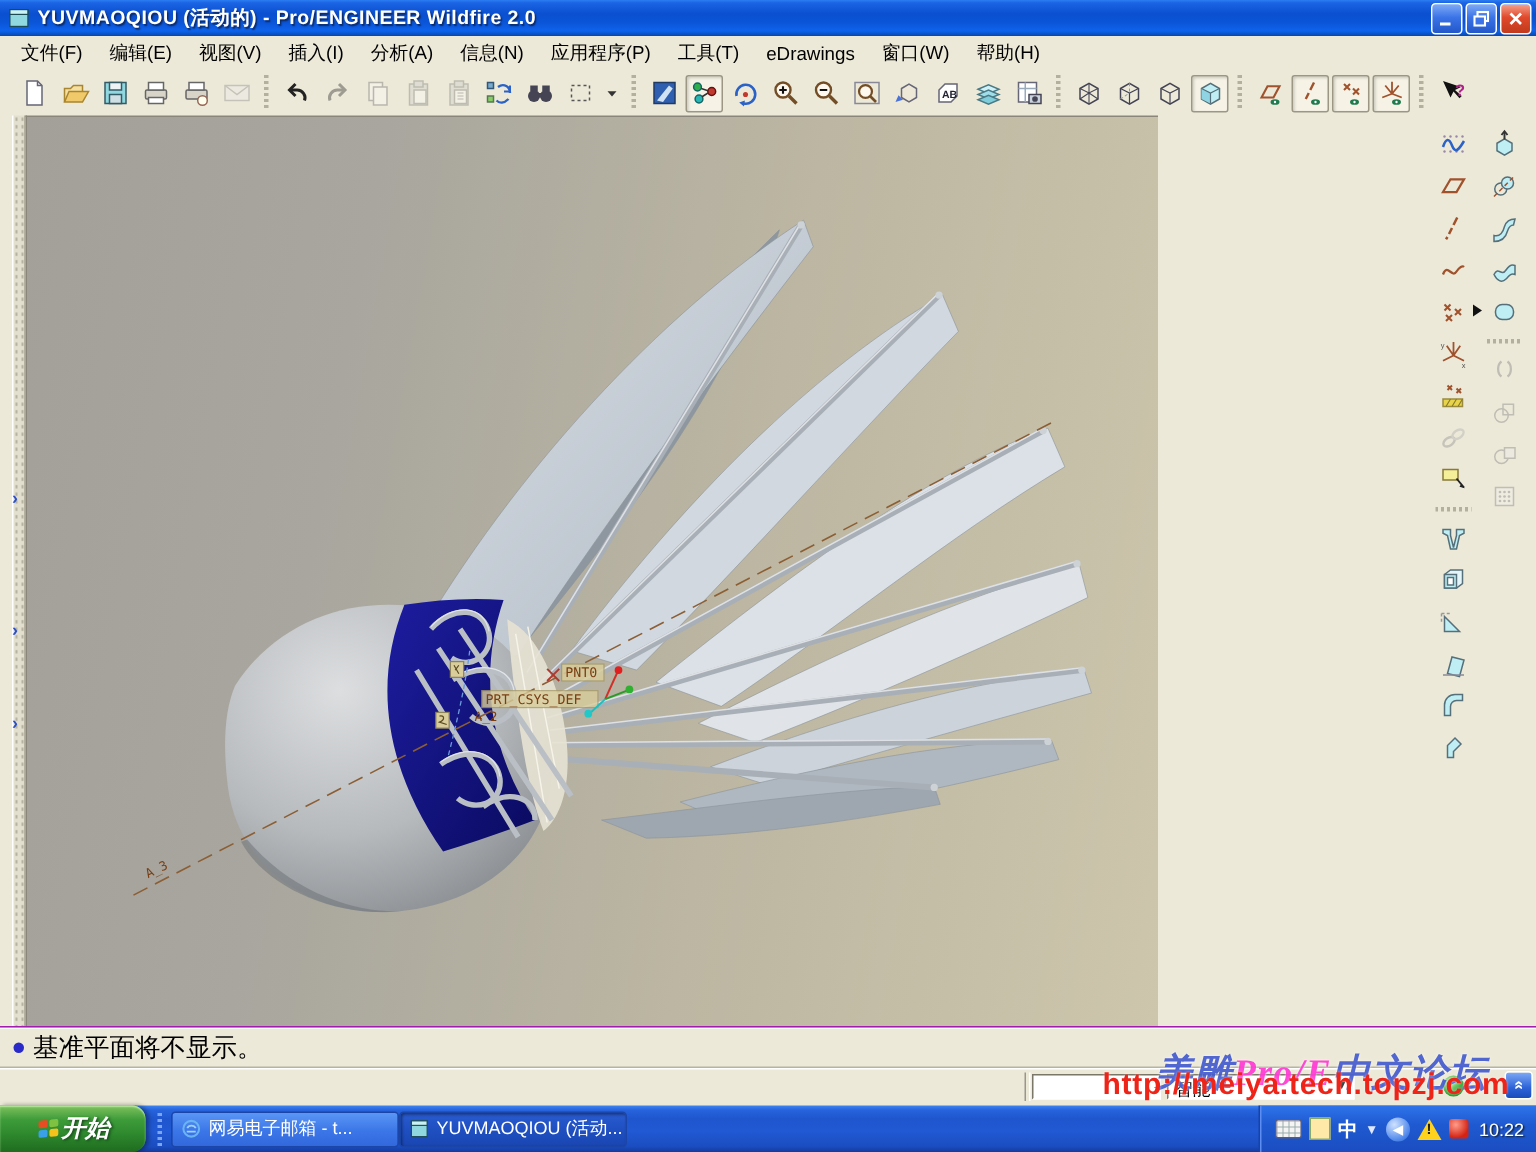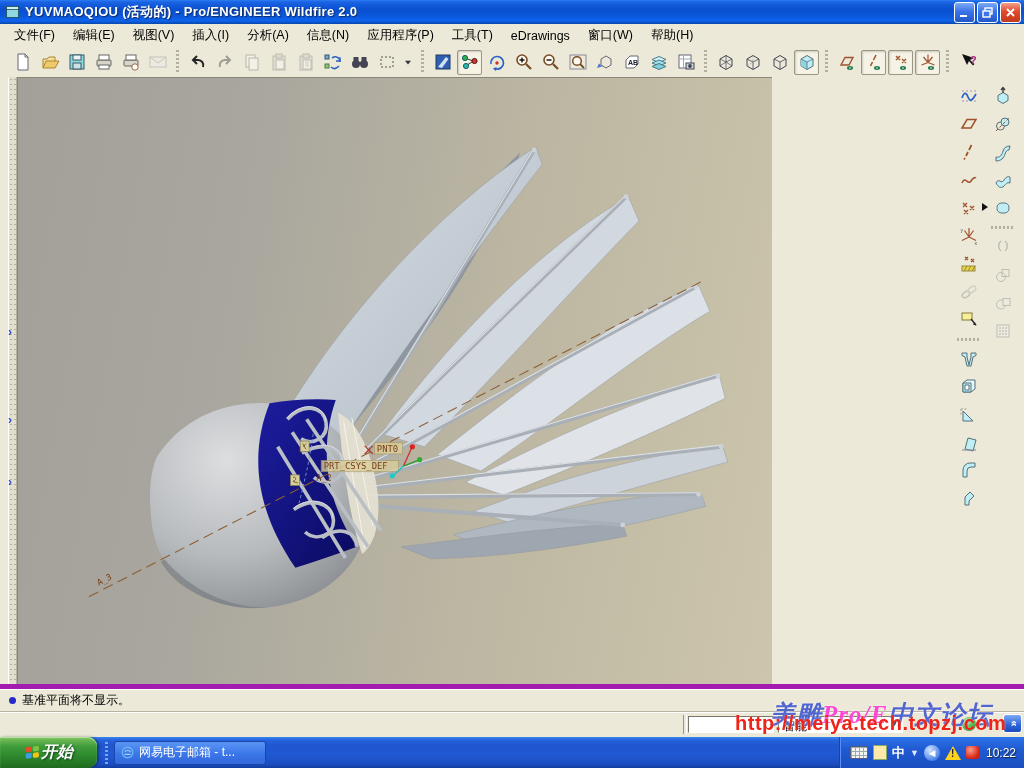--- a/index.html
+++ b/index.html
@@ -56,22 +56,22 @@
   .fbtn{width:26px;height:26px;display:flex;align-items:center;justify-content:center;
     border:1px solid transparent;border-radius:2px;box-sizing:border-box;}
   .fbtn.disabled{opacity:.38;filter:grayscale(.9);}
   .f-sep{width:24px;height:3px;margin:3px 0;
     background:repeating-linear-gradient(90deg,#b4b09e 0 2px,transparent 2px 4px);}
   .expand-arrow{position:absolute;left:30px;top:126px;width:0;height:0;
     border-left:6px solid #111;border-top:4px solid transparent;border-bottom:4px solid transparent;}
 
   
   .msgbar{position:absolute;left:0;top:684px;width:1024px;height:27px;background:#ece9d8;
-    border-top:5px solid #a21caf;box-shadow:inset 0 1px 0 #fff;
-    display:flex;align-items:center;padding-left:9px;font-size:12px;box-sizing:border-box;}
+    border-top:1px solid #a21caf;box-shadow:inset 0 1px 0 #fff;
+    display:flex;align-items:center;padding-left:9px;font-size:17px;box-sizing:border-box;}
   .bullet{width:7px;height:7px;border-radius:50%;background:#2a2ac8;margin-right:6px;flex:0 0 auto;}
   .strip2{position:absolute;left:0;top:711px;width:1024px;height:26px;background:#ece9d8;
     border-top:1px solid #b7b3a2;box-shadow:inset 0 1px 0 #fff;box-sizing:border-box;}
   .vdiv{position:absolute;top:3px;height:19px;width:2px;border-left:1px solid #9a968a;border-right:1px solid #fff;}
   .field{position:absolute;top:4px;height:17px;background:#fff;
     border:1px solid;border-color:#7a7668 #fff #fff #7a7668;box-sizing:border-box;
     font-size:12px;padding:1px 4px;color:#000;}
   .combo-arrow{position:absolute;top:6px;font-size:9px;color:#333;}
   .status-ball{position:absolute;top:5px;width:14px;height:14px;border-radius:50%;
     background:radial-gradient(circle at 35% 30%,#aef0a0,#2d9d2d 65%,#10610f);}
@@ -849,20 +849,29 @@
   <div id="tasks" style="display:flex;align-items:center;">
       <div class="task">
         <span class="ticon">
           <svg viewBox="0 0 20 20" width="15" height="15">
             <circle cx="10" cy="10" r="7" fill="none" stroke="#6ab4f2" stroke-width="1.8"></circle>
             <path d="M6 12.5h8M6.5 9.5c1.2-3 6-3 7.5 0" fill="none" stroke="#9ed2f8" stroke-width="1.5"></path>
           </svg>
         </span>
         <span>网易电子邮箱 - t...</span>
       </div>
+      <div class="task active">
+        <span class="ticon">
+          <svg viewBox="0 0 20 20" width="15" height="15">
+            <rect x="3" y="3" width="14" height="14" fill="#8fd8e0" stroke="#1c4a52"></rect>
+            <rect x="3" y="3" width="14" height="4" fill="#c9f2f6" stroke="#1c4a52"></rect>
+          </svg>
+        </span>
+        <span>YUVMAOQIOU (活动...</span>
+      </div>
     </div>
   <div class="tray">
     <span class="tray-kbd"></span>
     <span class="tray-doc"></span>
     <span class="tray-lang">中</span>
     <span class="tray-chev">▼</span>
     <span class="tray-cap">◀</span>
     <span class="tray-warn"></span>
     <span class="tray-red"></span>
     <span class="clock">10:22</span>

